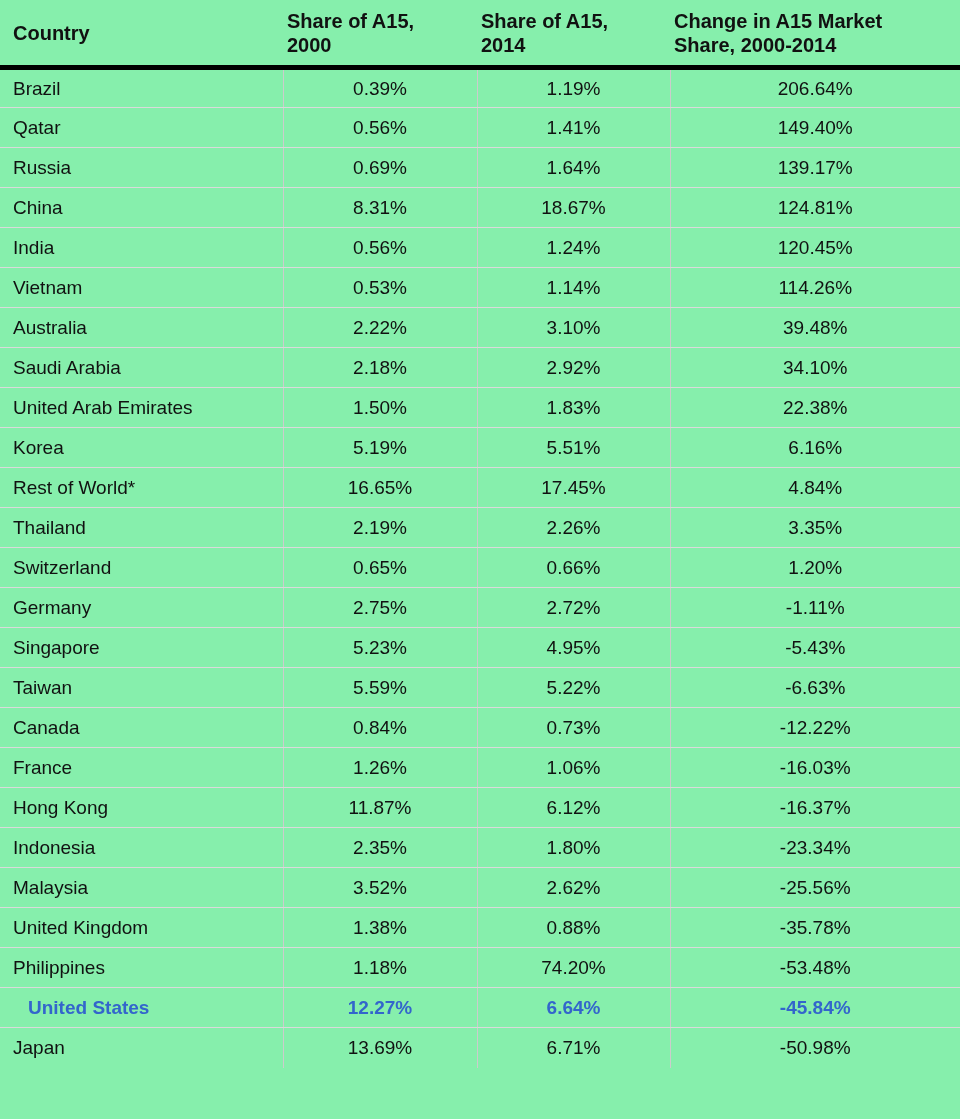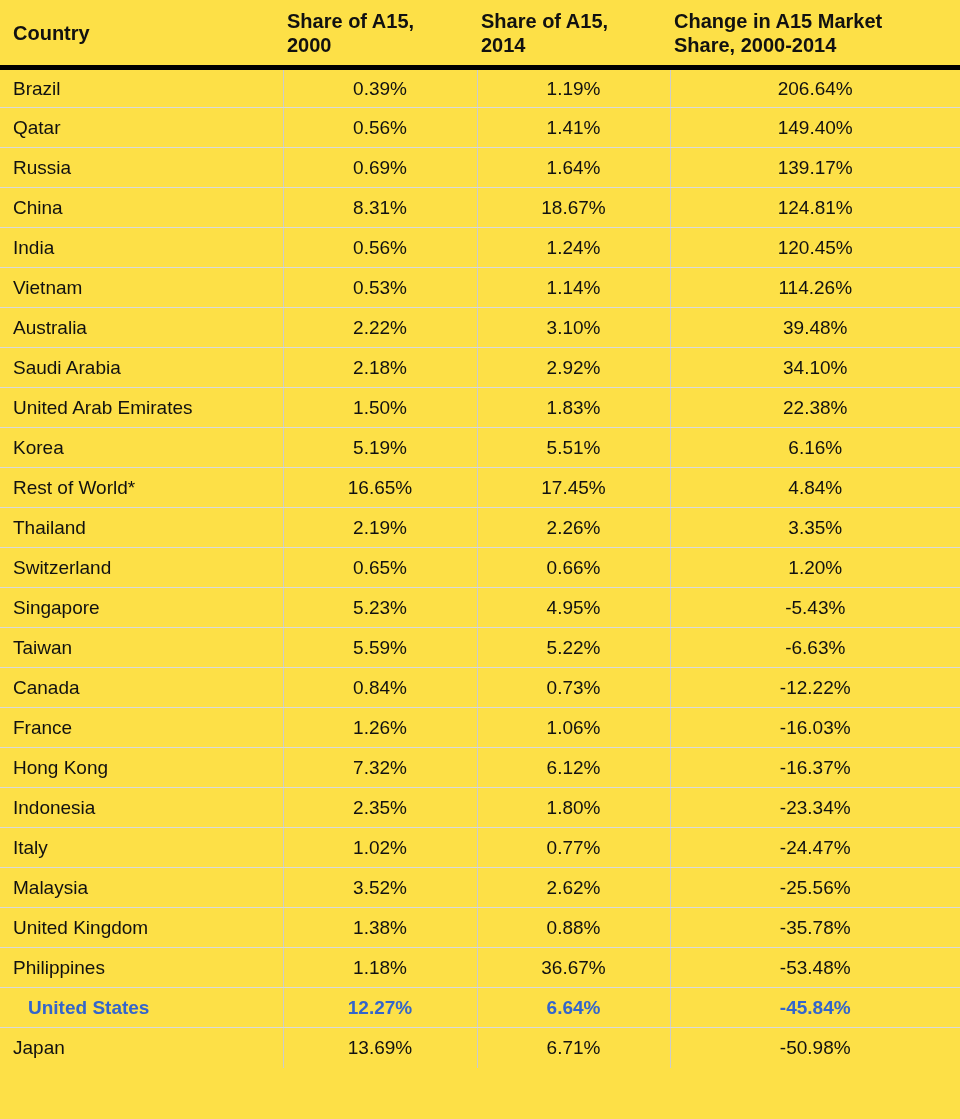--- a/index.html
+++ b/index.html
@@ -8,21 +8,21 @@
     padding: 0;
     background: #ffffff;
     width: 960px;
     font-family: "Liberation Sans", "DejaVu Sans", sans-serif;
     -webkit-font-smoothing: antialiased;
   }
   .page {
     width: 960px;
     height: 1119px;
     overflow: hidden;
-    background: #fde047;
+    background: #86efac;
   }
   table.share-table {
     width: 960px;
     border-collapse: collapse;
     table-layout: fixed;
     color: #111111;
   }
   col.c-country { width: 283px; }
   col.c-2000    { width: 194px; }
   col.c-2014    { width: 193px; }
@@ -164,20 +164,26 @@
           <td class="num">2.26%</td>
           <td class="num">3.35%</td>
         </tr>
         <tr>
           <td class="country-c">Switzerland</td>
           <td class="num">0.65%</td>
           <td class="num">0.66%</td>
           <td class="num">1.20%</td>
         </tr>
         <tr>
+          <td class="country-c">Germany</td>
+          <td class="num">2.75%</td>
+          <td class="num">2.72%</td>
+          <td class="num">-1.11%</td>
+        </tr>
+        <tr>
           <td class="country-c">Singapore</td>
           <td class="num">5.23%</td>
           <td class="num">4.95%</td>
           <td class="num">-5.43%</td>
         </tr>
         <tr>
           <td class="country-c">Taiwan</td>
           <td class="num">5.59%</td>
           <td class="num">5.22%</td>
           <td class="num">-6.63%</td>
@@ -189,52 +195,46 @@
           <td class="num">-12.22%</td>
         </tr>
         <tr>
           <td class="country-c">France</td>
           <td class="num">1.26%</td>
           <td class="num">1.06%</td>
           <td class="num">-16.03%</td>
         </tr>
         <tr>
           <td class="country-c">Hong Kong</td>
-          <td class="num">7.32%</td>
+          <td class="num">11.87%</td>
           <td class="num">6.12%</td>
           <td class="num">-16.37%</td>
         </tr>
         <tr>
           <td class="country-c">Indonesia</td>
           <td class="num">2.35%</td>
           <td class="num">1.80%</td>
           <td class="num">-23.34%</td>
         </tr>
         <tr>
-          <td class="country-c">Italy</td>
-          <td class="num">1.02%</td>
-          <td class="num">0.77%</td>
-          <td class="num">-24.47%</td>
-        </tr>
-        <tr>
           <td class="country-c">Malaysia</td>
           <td class="num">3.52%</td>
           <td class="num">2.62%</td>
           <td class="num">-25.56%</td>
         </tr>
         <tr>
           <td class="country-c">United Kingdom</td>
           <td class="num">1.38%</td>
           <td class="num">0.88%</td>
           <td class="num">-35.78%</td>
         </tr>
         <tr>
           <td class="country-c">Philippines</td>
           <td class="num">1.18%</td>
-          <td class="num">36.67%</td>
+          <td class="num">74.20%</td>
           <td class="num">-53.48%</td>
         </tr>
         <tr class="highlight">
           <td class="country-c" style="color: rgb(51, 101, 204); padding-left: 28px;">United States</td>
           <td class="num" style="color: rgb(51, 101, 204); margin-left: 13px;">12.27%</td>
           <td class="num" style="color: rgb(51, 101, 204);">6.64%</td>
           <td class="num" style="color: rgb(51, 101, 204);">-45.84%</td>
         </tr>
         <tr>
           <td class="country-c">Japan</td>

